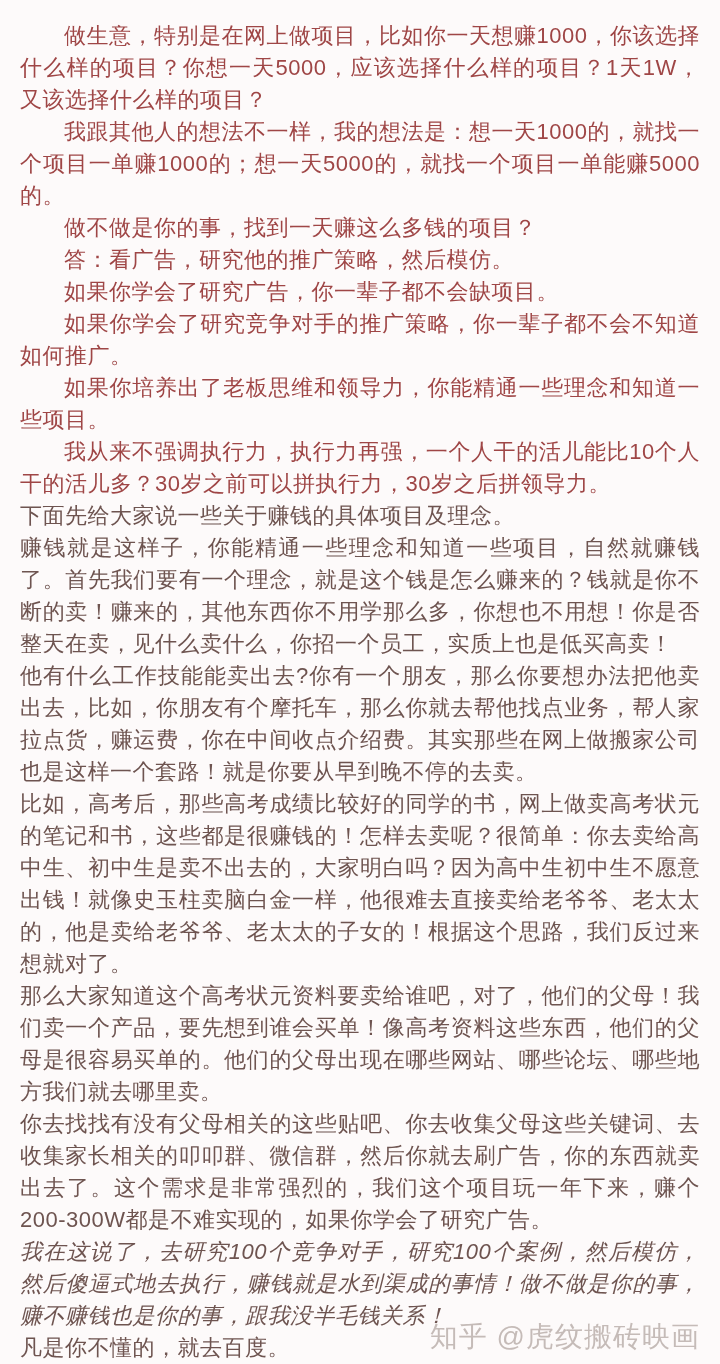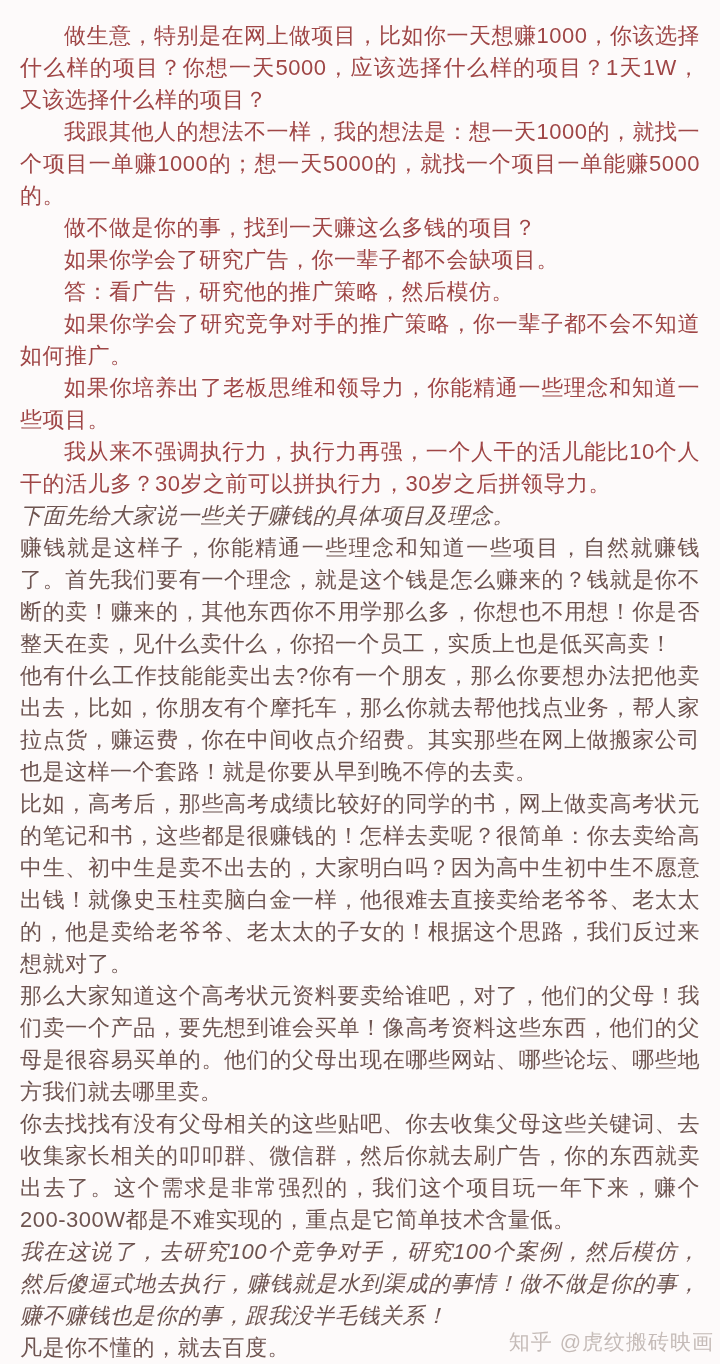--- a/index.html
+++ b/index.html
@@ -29,55 +29,55 @@
   }
   .top-section {
     color: var(--top-text, #9f4646);
   }
   .body-section {
     color: var(--body-text, #6e5450);
   }
   .indent {
     text-indent: 2em;
   }
-  .gap-a { margin-top: 48px; font-style: italic; }  
+  .gap-a { margin-top: 48px; }  
   .gap-b { margin-top: 34px; }  
   .gap-c { margin-top: 50px; font-style: italic; }  
   .gap-d { margin-top: 20px; }  
   .watermark {
     position: absolute;
-    right: 6px;
+    right: 20px;
     bottom: 8px;
-    font-size: 21px;
+    font-size: 28px;
     letter-spacing: 1px;
     white-space: nowrap;
     color: var(--wm, #b3a7a2);
     opacity: 0.75;
     pointer-events: none;
   }
 </style>
 </head>
 <body>
 
 <main class="article">
   <p class="para top-section indent">做生意，特别是在网上做项目，比如你一天想赚1000，你该选择什么样的项目？你想一天5000，应该选择什么样的项目？1天1W，又该选择什么样的项目？</p>
   <p class="para top-section indent">我跟其他人的想法不一样，我的想法是：想一天1000的，就找一个项目一单赚1000的；想一天5000的，就找一个项目一单能赚5000的。</p>
   <p class="para top-section indent">做不做是你的事，找到一天赚这么多钱的项目？</p>
+  <p class="para top-section indent">答：看广告，研究他的推广策略，然后模仿。</p>
   <p class="para top-section indent">如果你学会了研究广告，你一辈子都不会缺项目。</p>
-  <p class="para top-section indent">答：看广告，研究他的推广策略，然后模仿。</p>
   <p class="para top-section indent">如果你学会了研究竞争对手的推广策略，你一辈子都不会不知道如何推广。</p>
   <p class="para top-section indent">如果你培养出了老板思维和领导力，你能精通一些理念和知道一些项目。</p>
   <p class="para top-section indent">我从来不强调执行力，执行力再强，一个人干的活儿能比10个人干的活儿多？30岁之前可以拼执行力，30岁之后拼领导力。</p>
 
   <p class="para body-section gap-a">下面先给大家说一些关于赚钱的具体项目及理念。</p>
   <p class="para body-section">赚钱就是这样子，你能精通一些理念和知道一些项目，自然就赚钱了。首先我们要有一个理念，就是这个钱是怎么赚来的？钱就是你不断的卖！赚来的，其他东西你不用学那么多，你想也不用想！你是否整天在卖，见什么卖什么，你招一个员工，实质上也是低买高卖！</p>
   <p class="para body-section">他有什么工作技能能卖出去?你有一个朋友，那么你要想办法把他卖出去，比如，你朋友有个摩托车，那么你就去帮他找点业务，帮人家拉点货，赚运费，你在中间收点介绍费。其实那些在网上做搬家公司也是这样一个套路！就是你要从早到晚不停的去卖。</p>
 
   <p class="para body-section gap-b">比如，高考后，那些高考成绩比较好的同学的书，网上做卖高考状元的笔记和书，这些都是很赚钱的！怎样去卖呢？很简单：你去卖给高中生、初中生是卖不出去的，大家明白吗？因为高中生初中生不愿意出钱！就像史玉柱卖脑白金一样，他很难去直接卖给老爷爷、老太太的，他是卖给老爷爷、老太太的子女的！根据这个思路，我们反过来想就对了。</p>
   <p class="para body-section">那么大家知道这个高考状元资料要卖给谁吧，对了，他们的父母！我们卖一个产品，要先想到谁会买单！像高考资料这些东西，他们的父母是很容易买单的。他们的父母出现在哪些网站、哪些论坛、哪些地方我们就去哪里卖。</p>
-  <p class="para body-section">你去找找有没有父母相关的这些贴吧、你去收集父母这些关键词、去收集家长相关的叩叩群、微信群，然后你就去刷广告，你的东西就卖出去了。这个需求是非常强烈的，我们这个项目玩一年下来，赚个200-300W都是不难实现的，重点是它简单技术含量低。</p>
+  <p class="para body-section">你去找找有没有父母相关的这些贴吧、你去收集父母这些关键词、去收集家长相关的叩叩群、微信群，然后你就去刷广告，你的东西就卖出去了。这个需求是非常强烈的，我们这个项目玩一年下来，赚个200-300W都是不难实现的，如果你学会了研究广告。</p>
 
   <p class="para body-section gap-c">我在这说了，去研究100个竞争对手，研究100个案例，然后模仿，然后傻逼式地去执行，赚钱就是水到渠成的事情！做不做是你的事，赚不赚钱也是你的事，跟我没半毛钱关系！</p>
 
   <p class="para body-section gap-d">凡是你不懂的，就去百度。</p>
 
   <div class="watermark">知乎 @虎纹搬砖映画</div>
 </main>
 
 </body></html>

